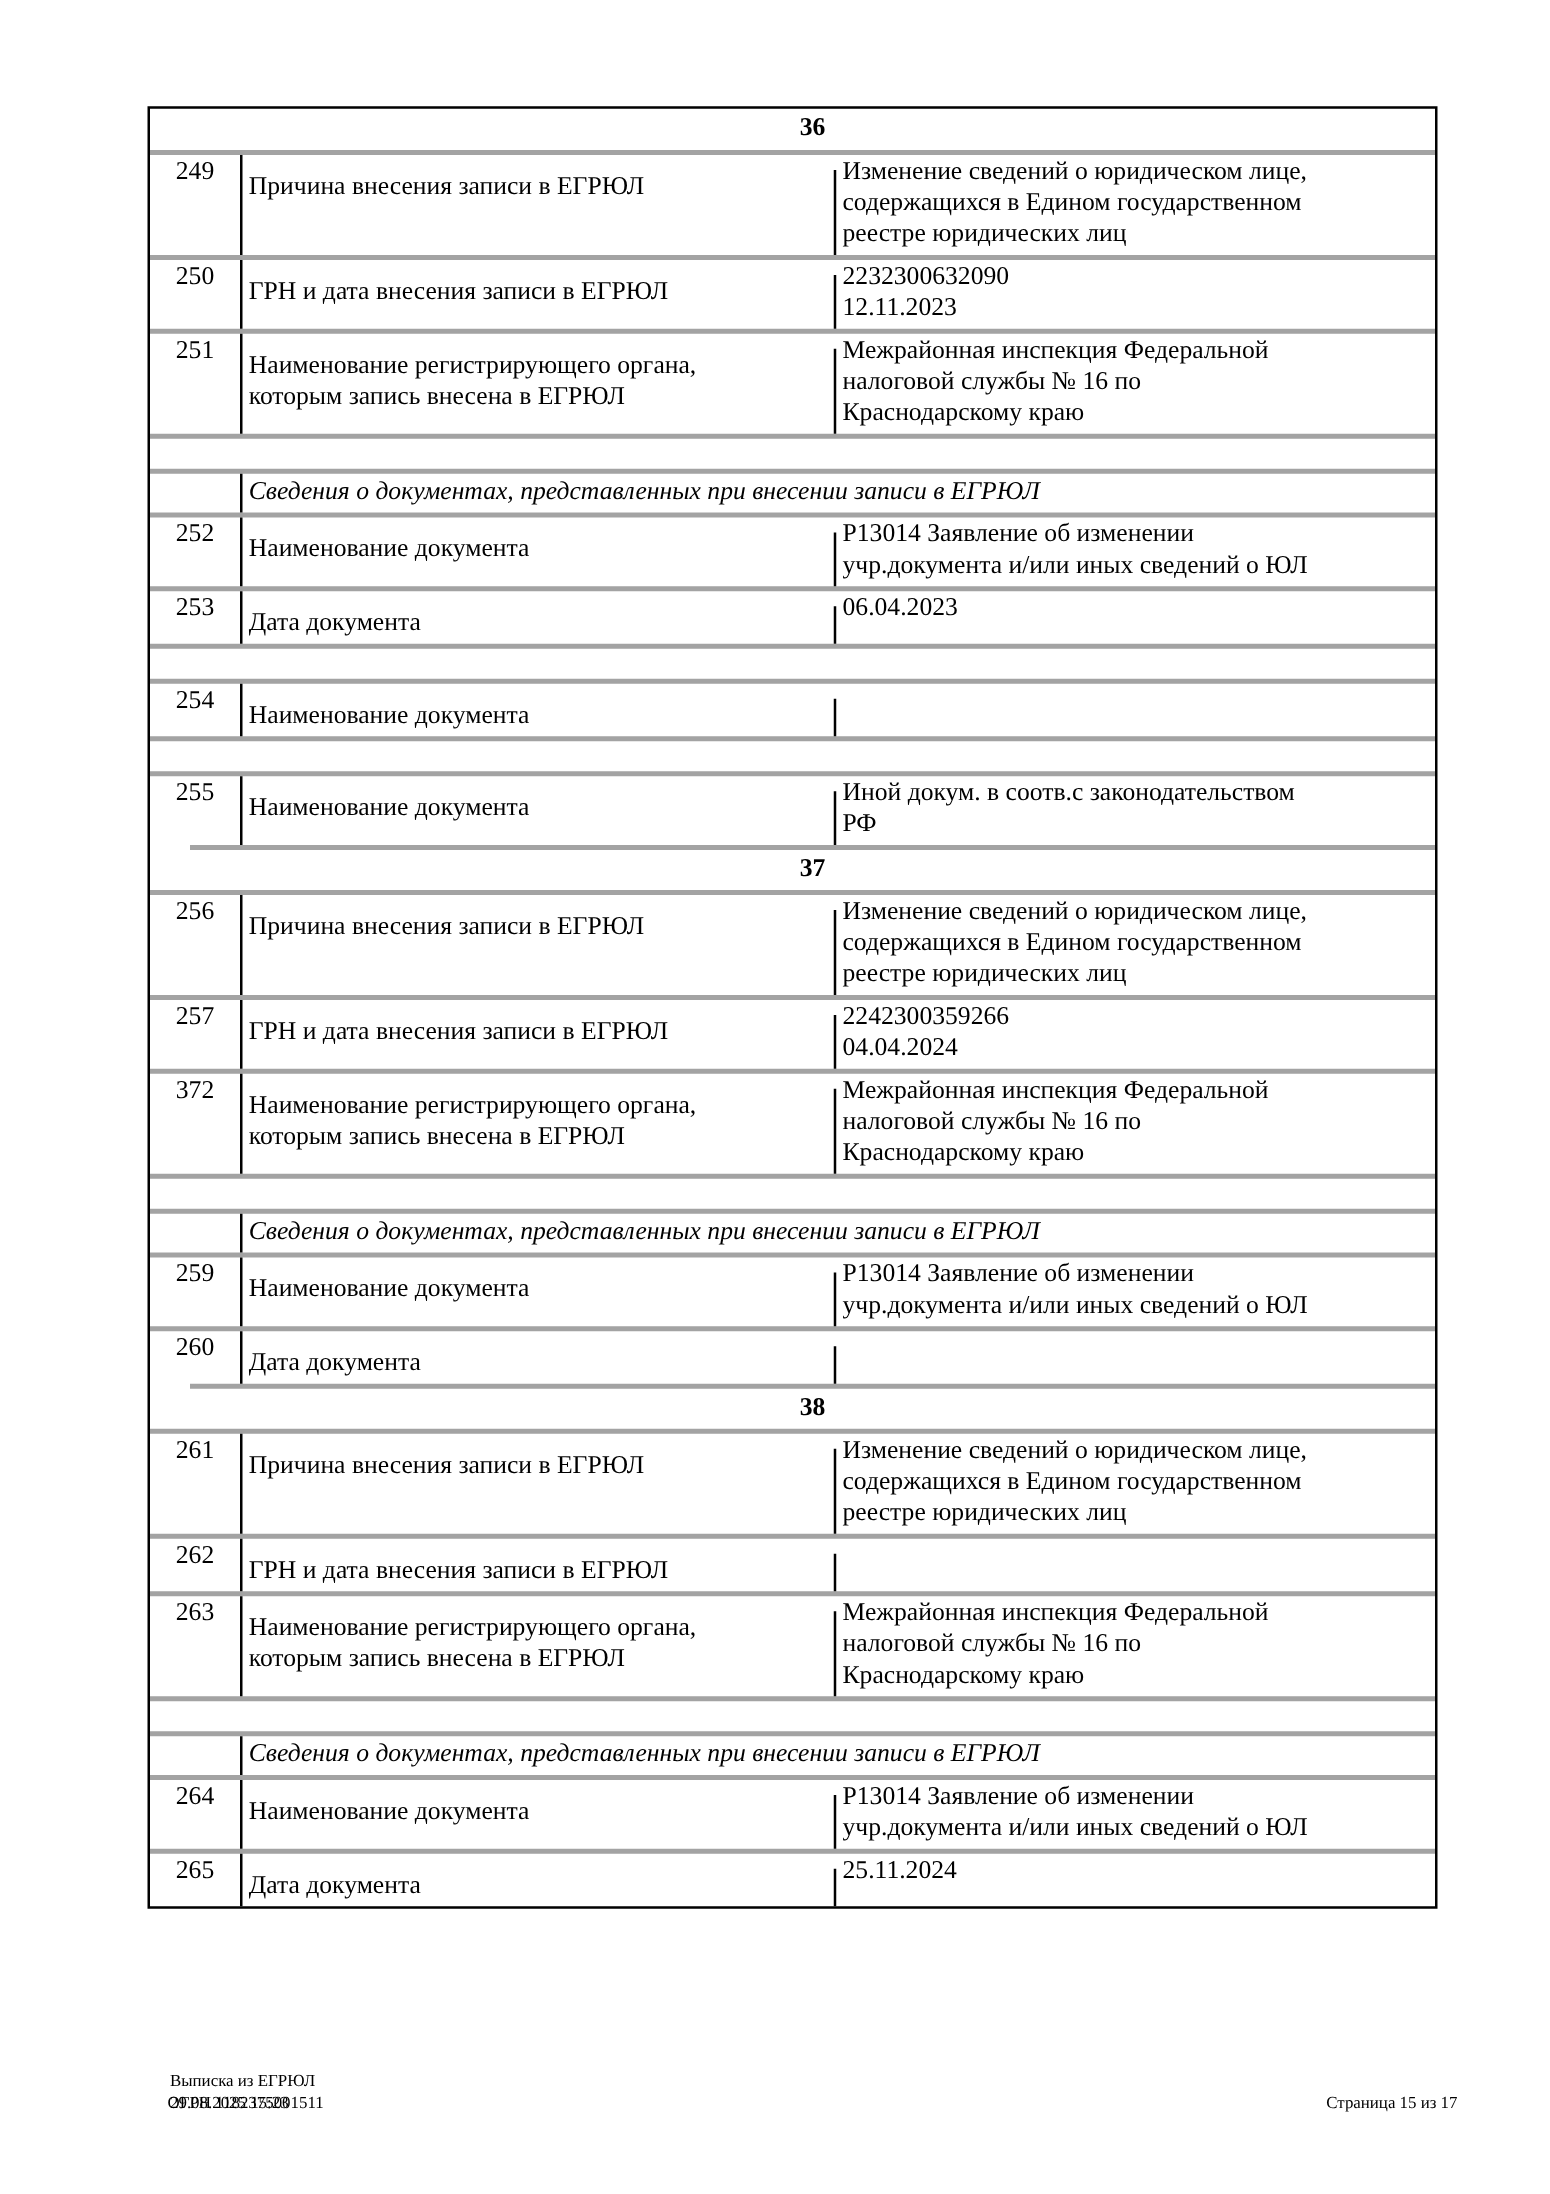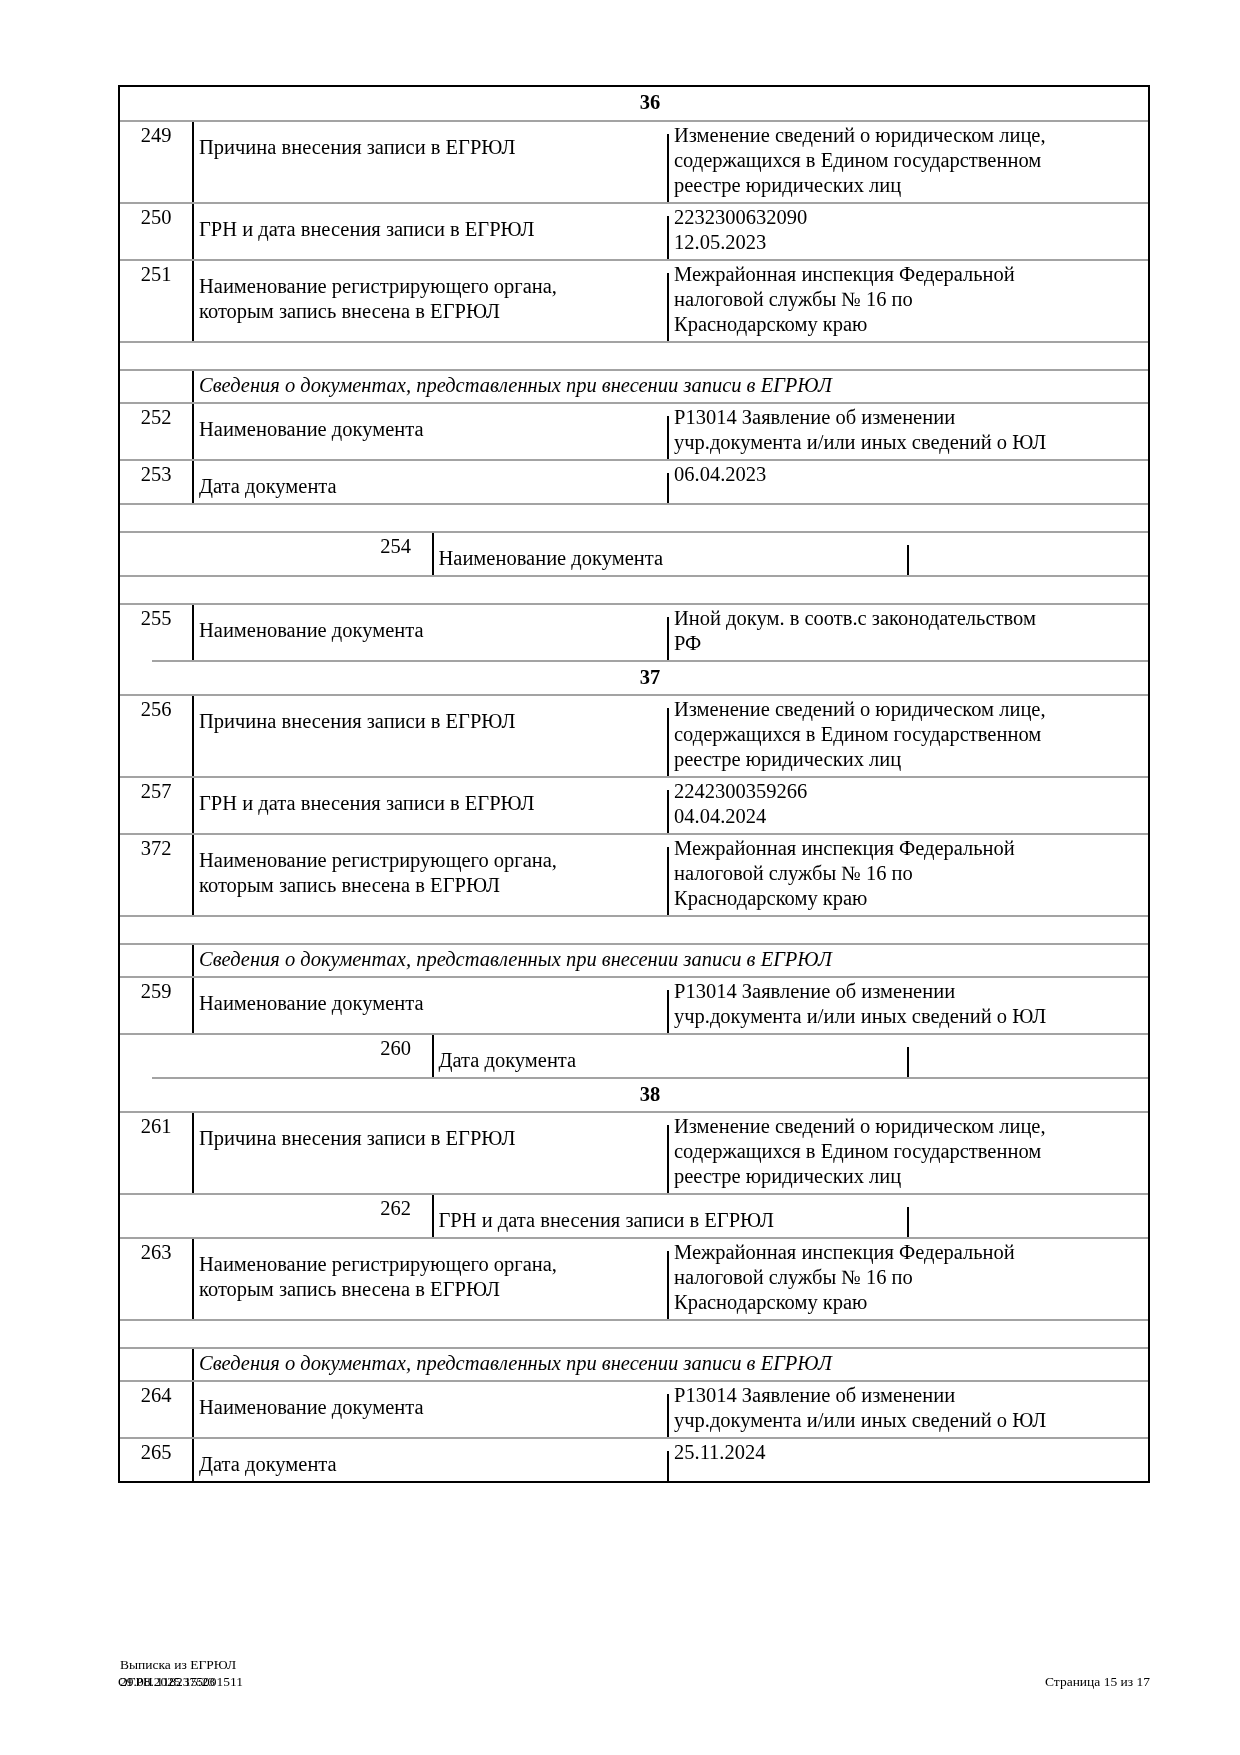--- a/index.html
+++ b/index.html
@@ -9,21 +9,21 @@
     color: #000;
   }
   .doc-table {
     position: absolute; left: 118px; top: 85px; width: 1032px;
     border: 2px solid #000;
     box-sizing: border-box;
     font-size: 20.5px;
     line-height: 25px;
   }
   .row { display: flex; align-items: stretch; box-sizing: border-box; }
-  .row + .row { border-top: 2px solid #a3a3a3; justify-content: center; }
+  .row + .row { border-top: 4px solid #a3a3a3; }
   .row-section { min-height: 33px; margin-left: 32px; }
   .cell { box-sizing: border-box; white-space: pre-line; overflow: hidden; }
   .cell-section {
     width: 100%; text-align: center; font-weight: bold;
     padding: 3px 4px 4px 4px;
   }
   .cell-num {
     width: 74px; flex: 0 0 74px; text-align: center;
     border-right: 2px solid #000; padding: 1px 2px 4px 2px;
   }
@@ -33,21 +33,21 @@
   }
   .cell-value {
     flex: 1 1 auto; padding: 1px 8px 4px 5px;
   }
   .cell-span {
     flex: 1 1 auto; padding: 2px 8px 4px 5px; font-style: italic;
   }
   .row-spacer { height: 28px; }
   .row-subheader { min-height: 31px; }
   .doc-footer {
-    position: absolute; left: 118px; top: 1656px; width: 1032px; height: 40px;
+    position: absolute; left: 134px; top: 1656px; width: 1032px; height: 40px;
     font-size: 13.5px; line-height: 17px;
   }
   .footer-left { position: absolute; left: 2px; top: 0; }
   .footer-center { position: absolute; left: 0; top: 17px; width: 100%; }
   .footer-right { position: absolute; right: 0; top: 17px; text-align: right; }
 </style>
 </head>
 <body>
 
 <div class="doc-table">
@@ -61,21 +61,21 @@
     <div class="cell cell-label">Причина внесения записи в ЕГРЮЛ</div>
     <div class="cell cell-value">Изменение сведений о юридическом лице,
 содержащихся в Едином государственном
 реестре юридических лиц</div>
   </div>
 
   <div class="row">
     <div class="cell cell-num">250</div>
     <div class="cell cell-label">ГРН и дата внесения записи в ЕГРЮЛ</div>
     <div class="cell cell-value">2232300632090
-12.05.2023</div>
+12.11.2023</div>
   </div>
 
   <div class="row">
     <div class="cell cell-num">251</div>
     <div class="cell cell-label">Наименование регистрирующего органа,
 которым запись внесена в ЕГРЮЛ</div>
     <div class="cell cell-value">Межрайонная инспекция Федеральной
 налоговой службы № 16 по
 Краснодарскому краю</div>
   </div>

